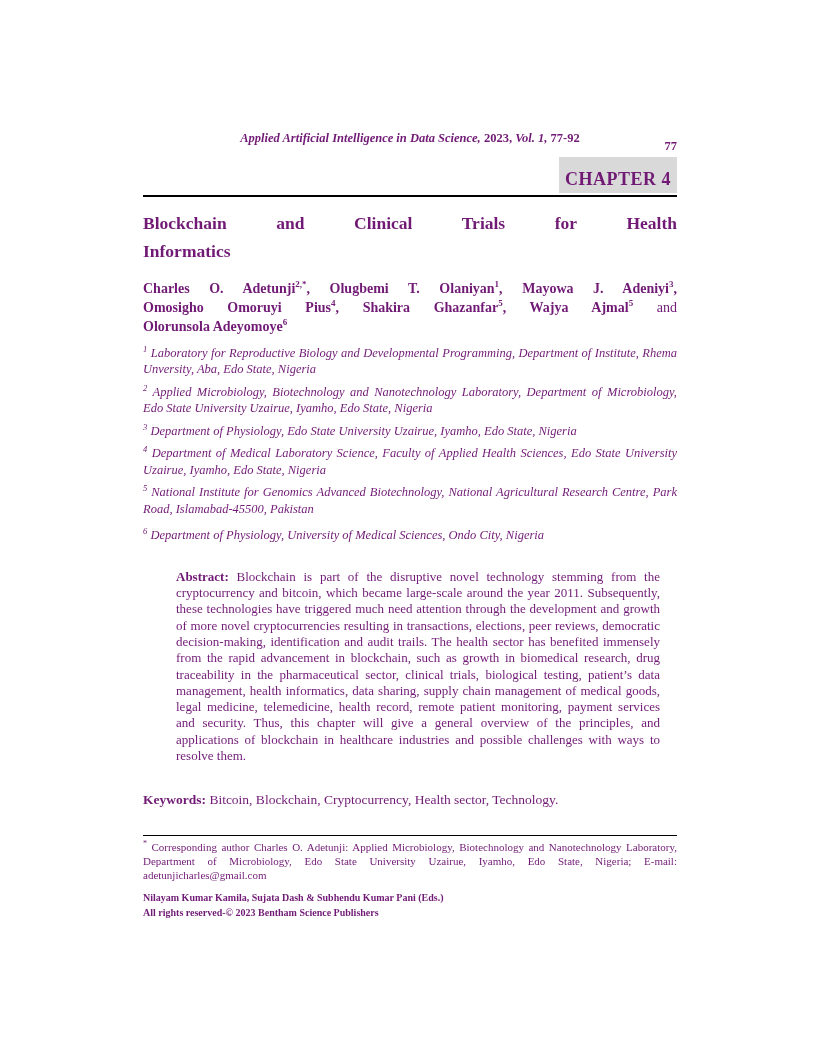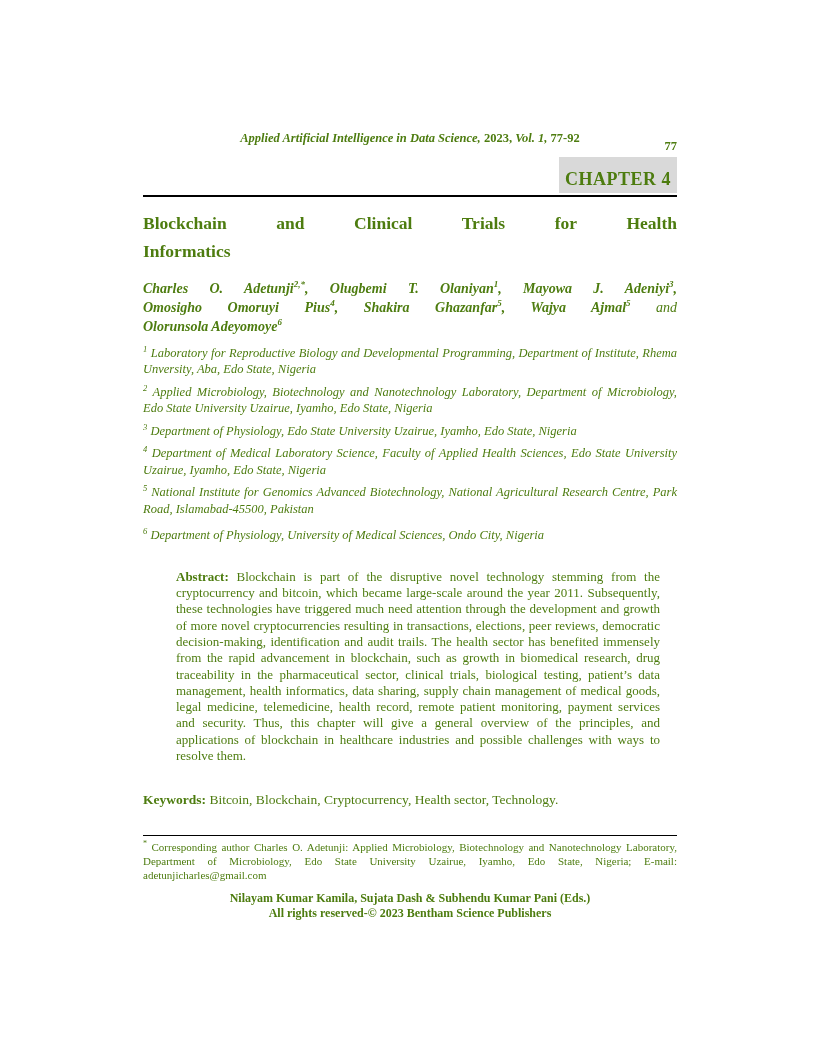--- a/index.html
+++ b/index.html
@@ -1,21 +1,21 @@
 <!DOCTYPE html>
 <html><head>
 <meta charset="utf-8">
 <style>
   html, body { margin: 0; padding: 0; background: #e8e8e8; }
   .page {
     position: relative;
     width: 816px; height: 1056px;
     margin: 0 auto;
     background: #ffffff;
-    color: #4d7c0f;
+    color: #701a75;
     font-family: "Liberation Serif", serif;
     overflow: hidden;
   }
   .content {
     position: absolute;
     left: 143px; top: 0;
     width: 534px;
   }
 
   
@@ -61,21 +61,20 @@
   }
   .justify-line { display: block; text-align: justify; text-align-last: justify; }
   .plain-line { display: block; }
 
   
   .authors {
     margin-top: 14px;
     font-size: 14px;
     font-weight: bold;
     line-height: 19px;
-    font-style: italic;
   }
   .authors sup { font-size: 9px; line-height: 0; }
   .authors .conj { font-weight: normal; }
 
   
   .affiliations { margin-top: 9px; }
   .affiliation {
     font-style: italic;
     font-size: 12.5px;
     line-height: 16.5px;
@@ -111,22 +110,21 @@
     font-size: 11px;
     line-height: 14px;
     text-align: justify;
   }
   .footnote sup { font-size: 8px; line-height: 0; }
   .footnote b { font-weight: normal; }
 
   
   .book-footer {
     margin-top: 9px;
-    text-align: center;
-    font-size: 12px;
+    font-size: 10px;
     font-weight: bold;
     line-height: 14.5px;
   }
 </style>
 </head>
 <body>
 
 <div class="page">
   <div class="content">
 

